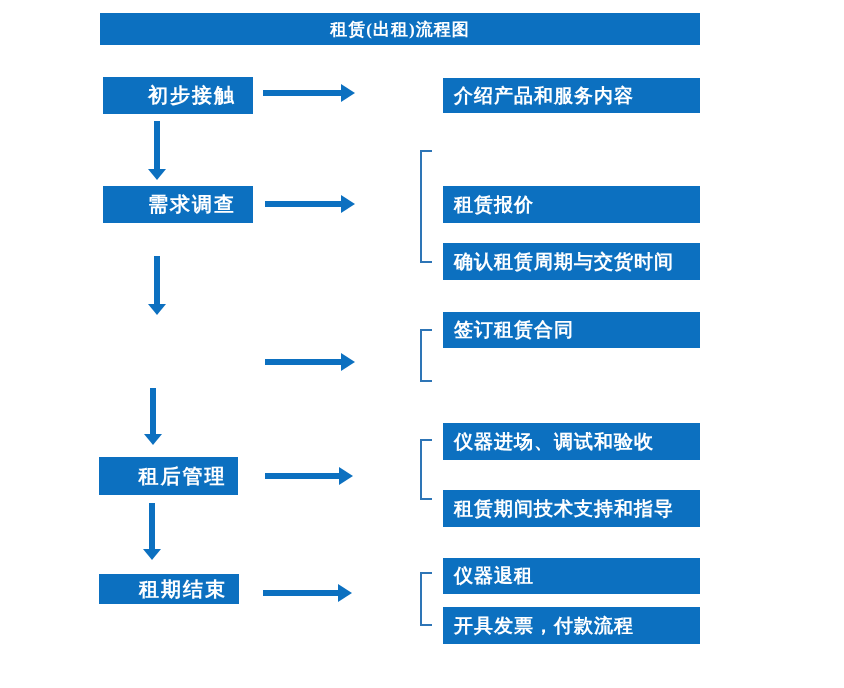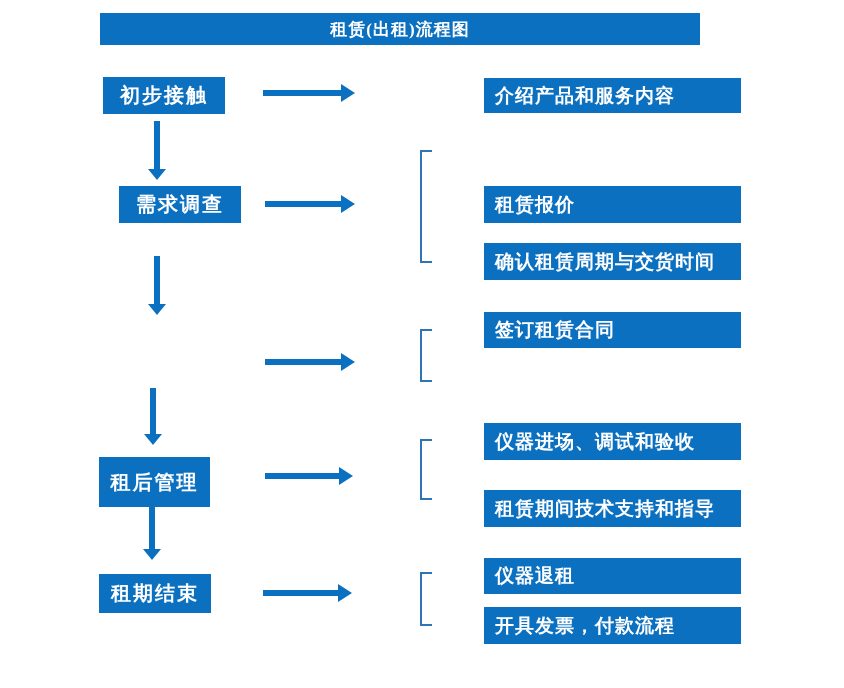--- a/index.html
+++ b/index.html
@@ -35,35 +35,35 @@
   .stage-box {
     position: absolute;
     background: var(--primary);
     color: #ffffff;
     font-size: 20px;
     font-weight: bold;
     display: flex;
     align-items: center;
     justify-content: center;
     letter-spacing: 2px;
+    padding-left: 28px;
   }
   .detail-box {
     position: absolute;
     left: 443px;
     width: 257px;
     background: var(--primary);
     color: #ffffff;
     font-size: 19px;
     font-weight: bold;
     display: flex;
     align-items: center;
     padding-left: 11px;
     box-sizing: border-box;
     letter-spacing: 1px;
-    margin-left: 41px;
   }
   .harrow-body {
     position: absolute;
     height: 6px;
     background: var(--primary);
   }
   .harrow-head {
     position: absolute;
     width: 0; height: 0;
     border-top: 9px solid transparent;
@@ -93,23 +93,23 @@
   }
 </style>
 </head>
 <body>
 
 <div class="canvas">
 
   <div class="title-bar">租赁(出租)流程图</div>
 
   <div class="stage-box" style="left:103px;top:77px;width:122px;height:37px;">初步接触</div>
-  <div class="stage-box" style="left:103px;top:186px;width:122px;height:37px;margin-left:16px;">需求调查</div>
-  <div class="stage-box" style="left:99px;top:457px;width:111px;height:50px;">租后管理</div>
-  <div class="stage-box" style="left:99px;top:574px;width:112px;height:39px;">租期结束</div>
+  <div class="stage-box" style="left:103px;top:186px;width:122px;height:37px;">需求调查</div>
+  <div class="stage-box" style="left:99px;top:457px;width:111px;height:38px;">租后管理</div>
+  <div class="stage-box" style="left:99px;top:574px;width:112px;height:30px;">租期结束</div>
 
   <div class="detail-box" style="top:78px;height:35px;">介绍产品和服务内容</div>
 
   <div class="detail-box" style="top:186px;height:37px;">租赁报价</div>
   <div class="detail-box" style="top:243px;height:37px;">确认租赁周期与交货时间</div>
 
   <div class="detail-box" style="top:312px;height:36px;">签订租赁合同</div>
 
   <div class="detail-box" style="top:423px;height:37px;text-align:right;">仪器进场、调试和验收</div>
   <div class="detail-box" style="top:490px;height:37px;">租赁期间技术支持和指导</div>

